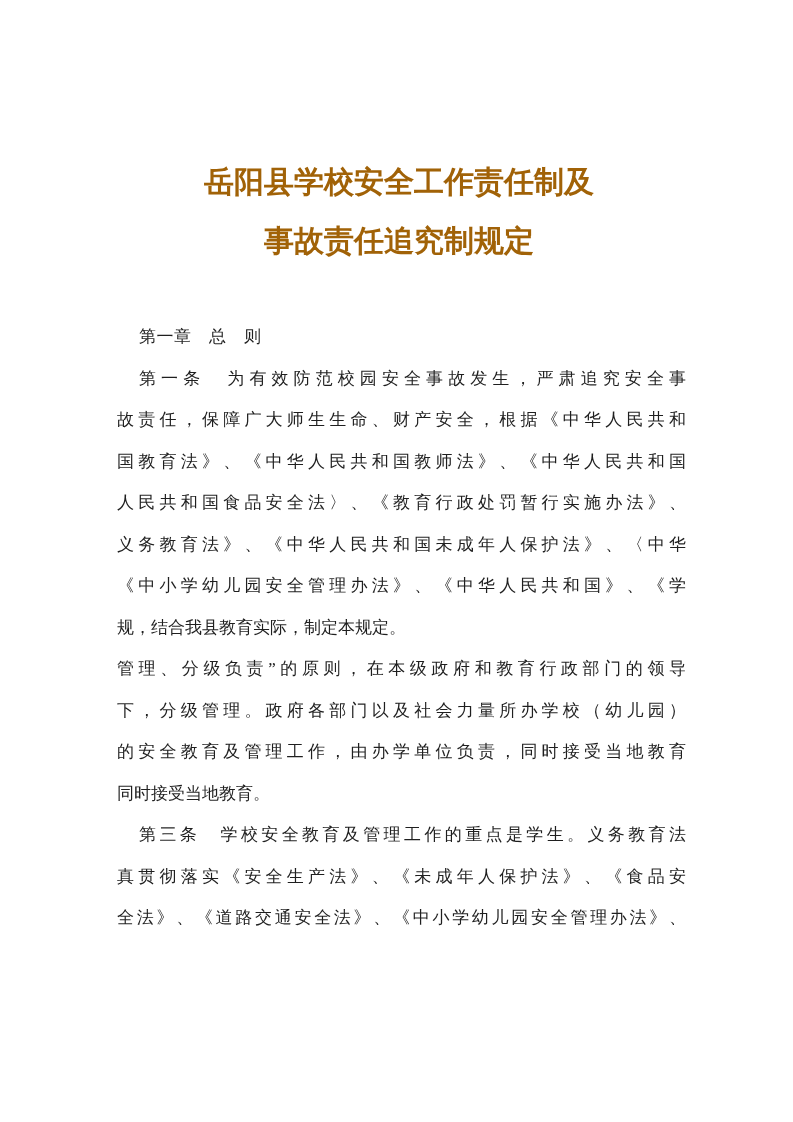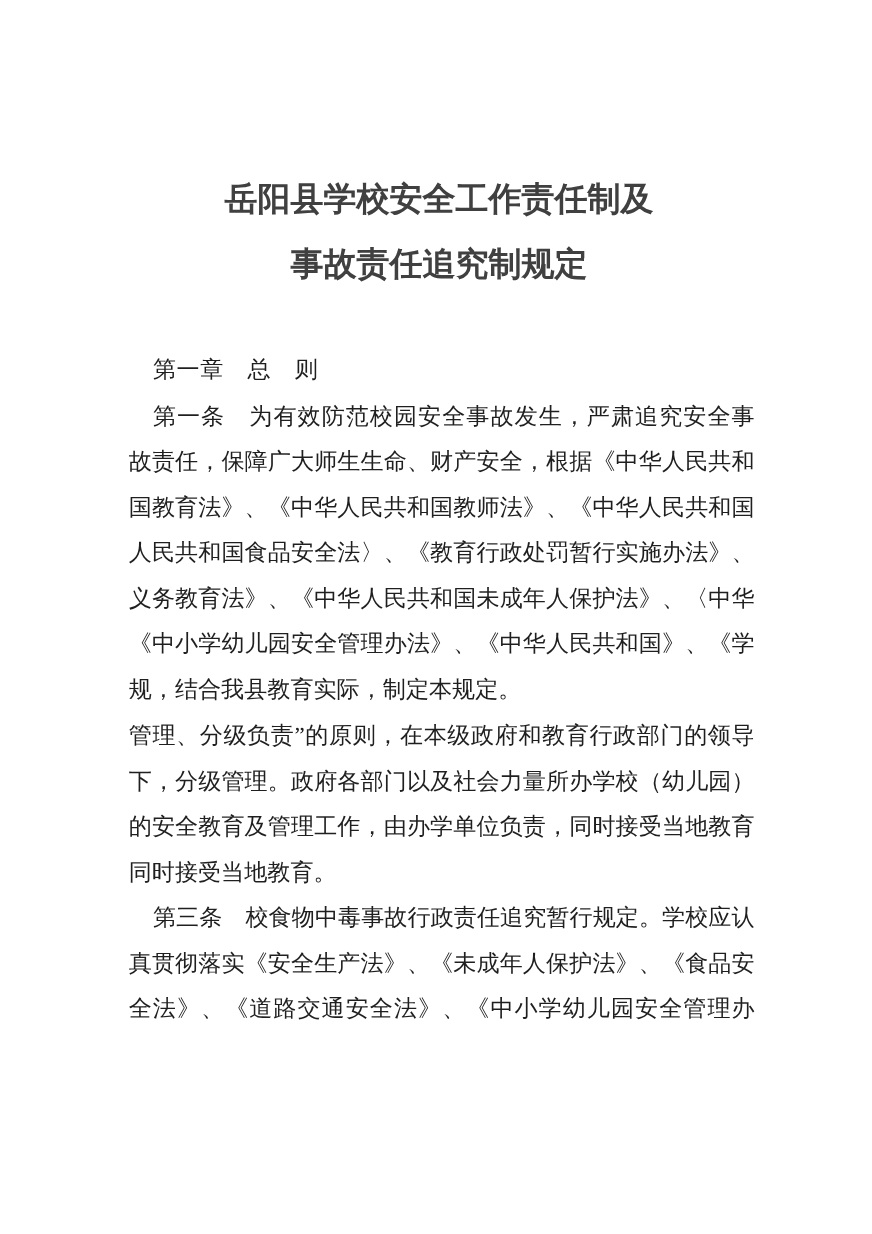--- a/index.html
+++ b/index.html
@@ -12,36 +12,36 @@
     background: #ffffff;
     overflow: hidden;
     font-family: "Liberation Serif", "DejaVu Serif", serif;
   }
   .title-block {
     position: absolute;
     top: 152px;
     left: 112px;
     width: 574px;
     text-align: center;
-    color: #404040;
+    color: #a16207;
   }
   .title-line {
     font-size: 30px;
     line-height: 59px;
     font-weight: bold;
     letter-spacing: 0px;
     white-space: nowrap;
   }
   .body-block {
     position: absolute;
     top: 316px;
     left: 117px;
     width: 569px;
     color: #1f1f1f;
-    font-size: 21px;
+    font-size: 17px;
     line-height: 41.5px;
   }
   .line {
     height: 41.5px;
     overflow: hidden;
   }
   .justify {
     text-align: justify;
     text-align-last: justify;
     text-justify: inter-character;
@@ -67,18 +67,18 @@
     <div class="line justify">故责任，保障广大师生生命、财产安全，根据《中华人民共和</div>
     <div class="line justify">国教育法》、《中华人民共和国教师法》、《中华人民共和国</div>
     <div class="line justify">人民共和国食品安全法〉、《教育行政处罚暂行实施办法》、</div>
     <div class="line justify">义务教育法》、《中华人民共和国未成年人保护法》、〈中华</div>
     <div class="line justify">《中小学幼儿园安全管理办法》、《中华人民共和国》、《学</div>
     <div class="line plain">规，结合我县教育实际，制定本规定。</div>
     <div class="line justify">管理、分级负责”的原则，在本级政府和教育行政部门的领导</div>
     <div class="line justify">下，分级管理。政府各部门以及社会力量所办学校（幼儿园）</div>
     <div class="line justify">的安全教育及管理工作，由办学单位负责，同时接受当地教育</div>
     <div class="line plain">同时接受当地教育。</div>
-    <div class="line justify indent">第三条　校食物中毒事故行政责任追究暂行规定。学校应认</div>
+    <div class="line justify indent">第三条　学校安全教育及管理工作的重点是学生。义务教育法</div>
     <div class="line justify">真贯彻落实《安全生产法》、《未成年人保护法》、《食品安</div>
     <div class="line justify">全法》、《道路交通安全法》、《中小学幼儿园安全管理办法》、</div>
   </main>
 
 </div>
 
 </body></html>

